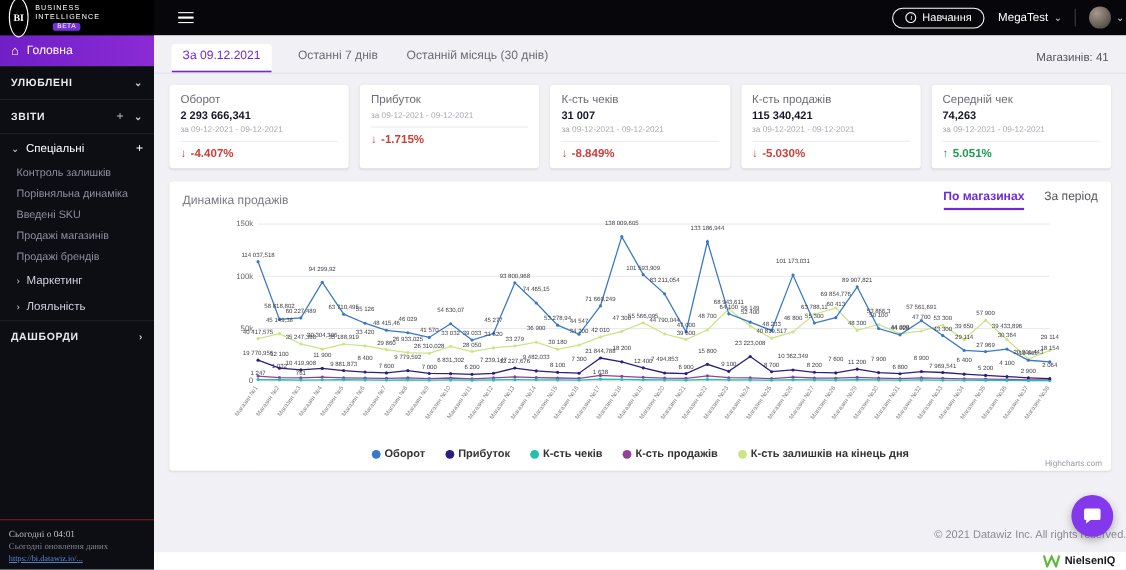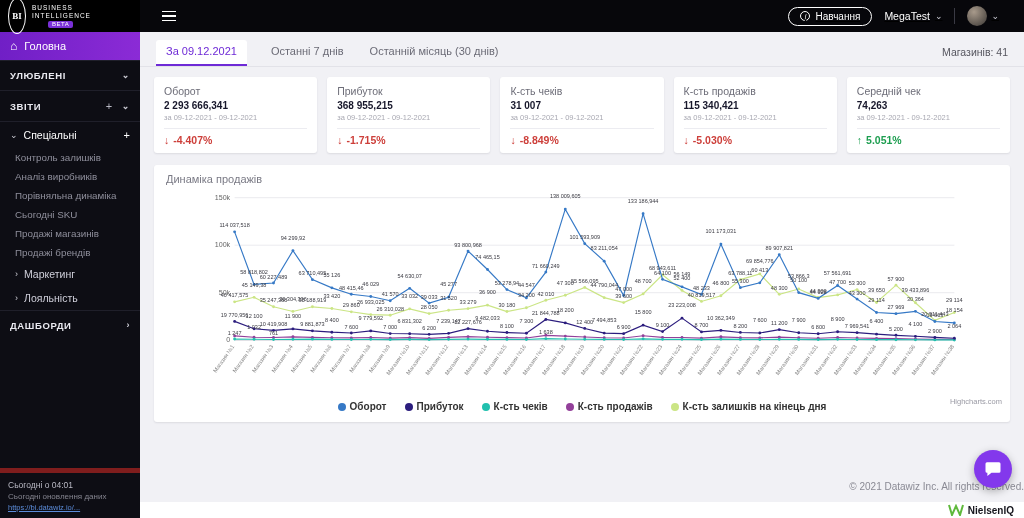--- a/index.html
+++ b/index.html
@@ -7,42 +7,42 @@
   .app { position:relative; width:1024px; height:518px; overflow:hidden; background:#f1f1f5; }
 
   
   .topbar { position:absolute; top:0; left:0; right:0; height:32px; background:#07070b; display:flex; align-items:center; z-index:30; }
   .logo-area { width:140px; height:32px; background:#000; display:flex; align-items:center; gap:6px; padding-left:8px; cursor:pointer; flex:none; }
   .logo-circle { width:18px; height:36px; border:1px solid #fff; border-radius:50%; color:#fff; font-family:"Liberation Serif", serif; font-size:9px; font-weight:bold; display:flex; align-items:center; justify-content:center; }
   .logo-text { color:#fff; font-size:6.5px; letter-spacing:1px; line-height:1.2; }
   .beta { display:inline-block; background:#7a30d8; color:#fff; font-size:6px; padding:0 4px; border-radius:2px; margin-left:16px; letter-spacing:.5px; }
   .hamburger { margin-left:18px; background:none; border:none; cursor:pointer; display:flex; flex-direction:column; gap:3px; padding:4px; }
   .hamburger span { display:block; width:14px; height:1.5px; background:#fff; }
-  .topbar-right { margin-left:auto; display:flex; align-items:center; gap:12px; padding-right:25px;text-decoration:underline; }
+  .topbar-right { margin-left:auto; display:flex; align-items:center; gap:12px; padding-right:2px;text-decoration:underline; }
   .training { background:transparent; border:1px solid #fff; color:#fff; border-radius:11px; font-size:10px; padding:3px 11px; display:flex; align-items:center; gap:5px; cursor:pointer; font-family:inherit; }
   .info-i { width:10px; height:10px; border:1px solid #fff; border-radius:50%; font-size:7px; line-height:9px; text-align:center; display:inline-block; font-style:italic; }
   .account { background:none; border:none; color:#fff; font-size:10.5px; display:flex; align-items:center; gap:5px; cursor:pointer; font-family:inherit; }
   .chev { color:#cfcfd8; font-size:9px; line-height:1; }
   .vdiv { width:1px; height:16px; background:#3a3a44; }
   .avatar-btn { background:none; border:none; display:flex; align-items:center; gap:4px; cursor:pointer; }
   .avatar { width:20px; height:20px; border-radius:50%; background:radial-gradient(circle at 35% 30%, #a89a8b, #56504a 75%); display:inline-block; }
 
   
   .sidebar { position:absolute; top:32px; left:0; width:140px; bottom:0; background:#0d0d14; color:#c5c5cf; display:flex; flex-direction:column; z-index:20; }
   .side-item { display:flex; align-items:center; gap:7px; padding:8px 10px; font-size:11px; cursor:pointer; color:#cfcfda; }
   .side-item.active { background:linear-gradient(90deg,#701fc6,#8b2bd6); color:#fff; }
   .side-item .icon { font-size:12px; line-height:1; }
   .side-sec { display:flex; align-items:center; justify-content:space-between; padding:9px 10px; font-size:9.5px; font-weight:bold; letter-spacing:.6px; color:#e9e9f0; border-top:1px solid #1f1f2a; cursor:pointer; }
   .side-sec .icons { display:flex; gap:9px; align-items:center; color:#b9b9c4; }
   .plus { font-size:11px; font-weight:normal; }
   .side-group-head { display:flex; align-items:center; gap:6px; padding:7px 10px; font-size:10.5px; color:#fff; border-top:1px solid #1f1f2a; cursor:pointer; }
   .side-group-head .plus { margin-left:auto; }
   .side-link { padding:4px 22px 4px 15px; font-size:9.8px; color:#8f8f9c; cursor:pointer; white-space:nowrap; overflow:hidden; }
   .side-group { display:flex; align-items:center; gap:6px; padding:6px 10px 6px 15px; font-size:10.5px; color:#cfcfda; cursor:pointer; }
-  .side-footer { margin-top:auto; padding:7px 8px 6px; border-top:5px solid #7f1d1d; }
+  .side-footer { margin-top:auto; padding:7px 8px 6px; border-top:1px solid #7f1d1d;font-family:Liberation Serif, serif; }
   .sf-time { font-size:8.5px; color:#b9b9c4; }
   .sf-label { font-size:8px; color:#84848f; margin-top:2px; }
   .sf-link { font-size:7.5px; color:#5b8bd8; text-decoration:underline; display:block; margin-top:2px; white-space:nowrap; overflow:hidden; cursor:pointer; }
 
   
   .main { position:absolute; top:32px; left:140px; right:0; bottom:0; background:#f1f1f5; display:flex; flex-direction:column; overflow:hidden; }
   .filter-row { display:flex; align-items:flex-end; gap:22px; padding:8px 16px 0; border-bottom:1px solid #e2e2e8; }
   .f-tab { font-size:11px; color:#6b6b76; padding:5px 2px 7px; border-bottom:2px solid transparent; cursor:pointer; white-space:nowrap; }
   .f-tab.active { color:#6e2ad6; border-bottom-color:#6e2ad6; background:#fff; padding:5px 10px 7px; border-radius:3px 3px 0 0; }
   .stores-label { margin-left:auto; font-size:10.5px; color:#55555e; padding-bottom:8px; }
@@ -60,21 +60,21 @@
   .chart-head { display:flex; align-items:center; }
   .chart-title { font-size:11px; color:#7a7a85; }
   .chart-tabs { margin-left:auto; display:flex; gap:18px; }
   .c-tab { font-size:11px; color:#55555e; padding-bottom:4px; border-bottom:2px solid transparent; cursor:pointer; }
   .c-tab.active { color:#6e2ad6; border-bottom-color:#6e2ad6; font-weight:bold; }
   #chart-svg { width:100%; height:212px; display:block; margin-top:2px; }
   svg text { font-family:"Liberation Sans", sans-serif; }
   #legend { display:flex; justify-content:center; align-items:center; gap:18px; font-size:10px; font-weight:bold; color:#333; padding-top:2px; }
   .legend-item { display:flex; align-items:center; gap:4px; cursor:pointer; }
   .legend-dot { width:8px; height:8px; border-radius:50%; display:inline-block; }
-  .credits { position:absolute; right:8px; bottom:16px; font-size:7.5px; color:#9a9aa4; }
+  .credits { position:absolute; right:8px; bottom:2px; font-size:7.5px; color:#9a9aa4; }
 
   .footer-copy { margin-top:auto; text-align:right; font-size:10px; color:#8a8a94; padding:12px 0 10px; }
   .bottom-strip { background:#fff; height:16px; display:flex; justify-content:flex-end; align-items:center; padding-right:10px; gap:4px; }
   .niq-text { font-size:10px; font-weight:bold; color:#15151c; }
 
   .chat-btn { position:absolute; right:12px; bottom:30px; width:38px; height:38px; border-radius:50%; background:#8338ec; border:none; box-shadow:0 3px 8px rgba(0,0,0,.3); display:flex; align-items:center; justify-content:center; cursor:pointer; z-index:40; }
 </style>
 </head>
 <body>
 
@@ -128,23 +128,22 @@
         <span class="plus">+</span>
         <span class="chev">⌄</span>
       </span>
     </div>
     <div class="side-group-head">
       <span class="chev">⌄</span>
       <span>Спеціальні</span>
       <span class="plus">+</span>
     </div>
     <div class="side-link">Контроль залишків</div>
-    <div class="side-link">Аналіз виробників</div>
     <div class="side-link">Порівняльна динаміка</div>
-    <div class="side-link">Сьогодні SKU</div>
+    <div class="side-link">Введені SKU</div>
     <div class="side-link">Продажі магазинів</div>
     <div class="side-link">Продажі брендів</div>
     <div class="side-group">
       <span class="chev">›</span>
       <span>Маркетинг</span>
     </div>
     <div class="side-group">
       <span class="chev">›</span>
       <span>Лояльність</span>
     </div>
@@ -173,21 +172,20 @@
         <div class="kpi-title">Оборот</div>
         <div class="kpi-value">2 293 666,341</div>
         <div class="kpi-period">за 09-12-2021 - 09-12-2021</div>
         <div class="kpi-change down">
           <span class="kpi-arrow">↓</span>
           <span class="kpi-change-val">-4.407%</span>
         </div>
       </div>
       <div class="kpi-card">
         <div class="kpi-title">Прибуток</div>
-        <div class="kpi-value">368 955,215</div>
         <div class="kpi-period">за 09-12-2021 - 09-12-2021</div>
         <div class="kpi-change down">
           <span class="kpi-arrow">↓</span>
           <span class="kpi-change-val">-1.715%</span>
         </div>
       </div>
       <div class="kpi-card">
         <div class="kpi-title">К-сть чеків</div>
         <div class="kpi-value">31 007</div>
         <div class="kpi-period">за 09-12-2021 - 09-12-2021</div>
@@ -212,20 +210,24 @@
         <div class="kpi-change up">
           <span class="kpi-arrow">↑</span>
           <span class="kpi-change-val">5.051%</span>
         </div>
       </div>
     </div>
 
     <div class="chart-card">
       <div class="chart-head">
         <span class="chart-title">Динаміка продажів</span>
+        <div class="chart-tabs">
+          <span class="c-tab active">По магазинах</span>
+          <span class="c-tab">За період</span>
+        </div>
       </div>
       <svg id="chart-svg" viewBox="0 0 848 238">
           <line x1="34" y1="172" x2="842" y2="172" stroke="#cfcfd6" stroke-width="1"></line>
           <text x="29" y="174.5" text-anchor="end" font-size="8" fill="#666">0</text>
           <line x1="34" y1="118.66666666666667" x2="842" y2="118.66666666666667" stroke="#e7e7ec" stroke-width="1"></line>
           <text x="29" y="121.16666666666667" text-anchor="end" font-size="8" fill="#666">50k</text>
           <line x1="34" y1="65.33333333333334" x2="842" y2="65.33333333333334" stroke="#e7e7ec" stroke-width="1"></line>
           <text x="29" y="67.83333333333334" text-anchor="end" font-size="8" fill="#666">100k</text>
           <line x1="34" y1="12" x2="842" y2="12" stroke="#e7e7ec" stroke-width="1"></line>
           <text x="29" y="14.5" text-anchor="end" font-size="8" fill="#666">150k</text>

